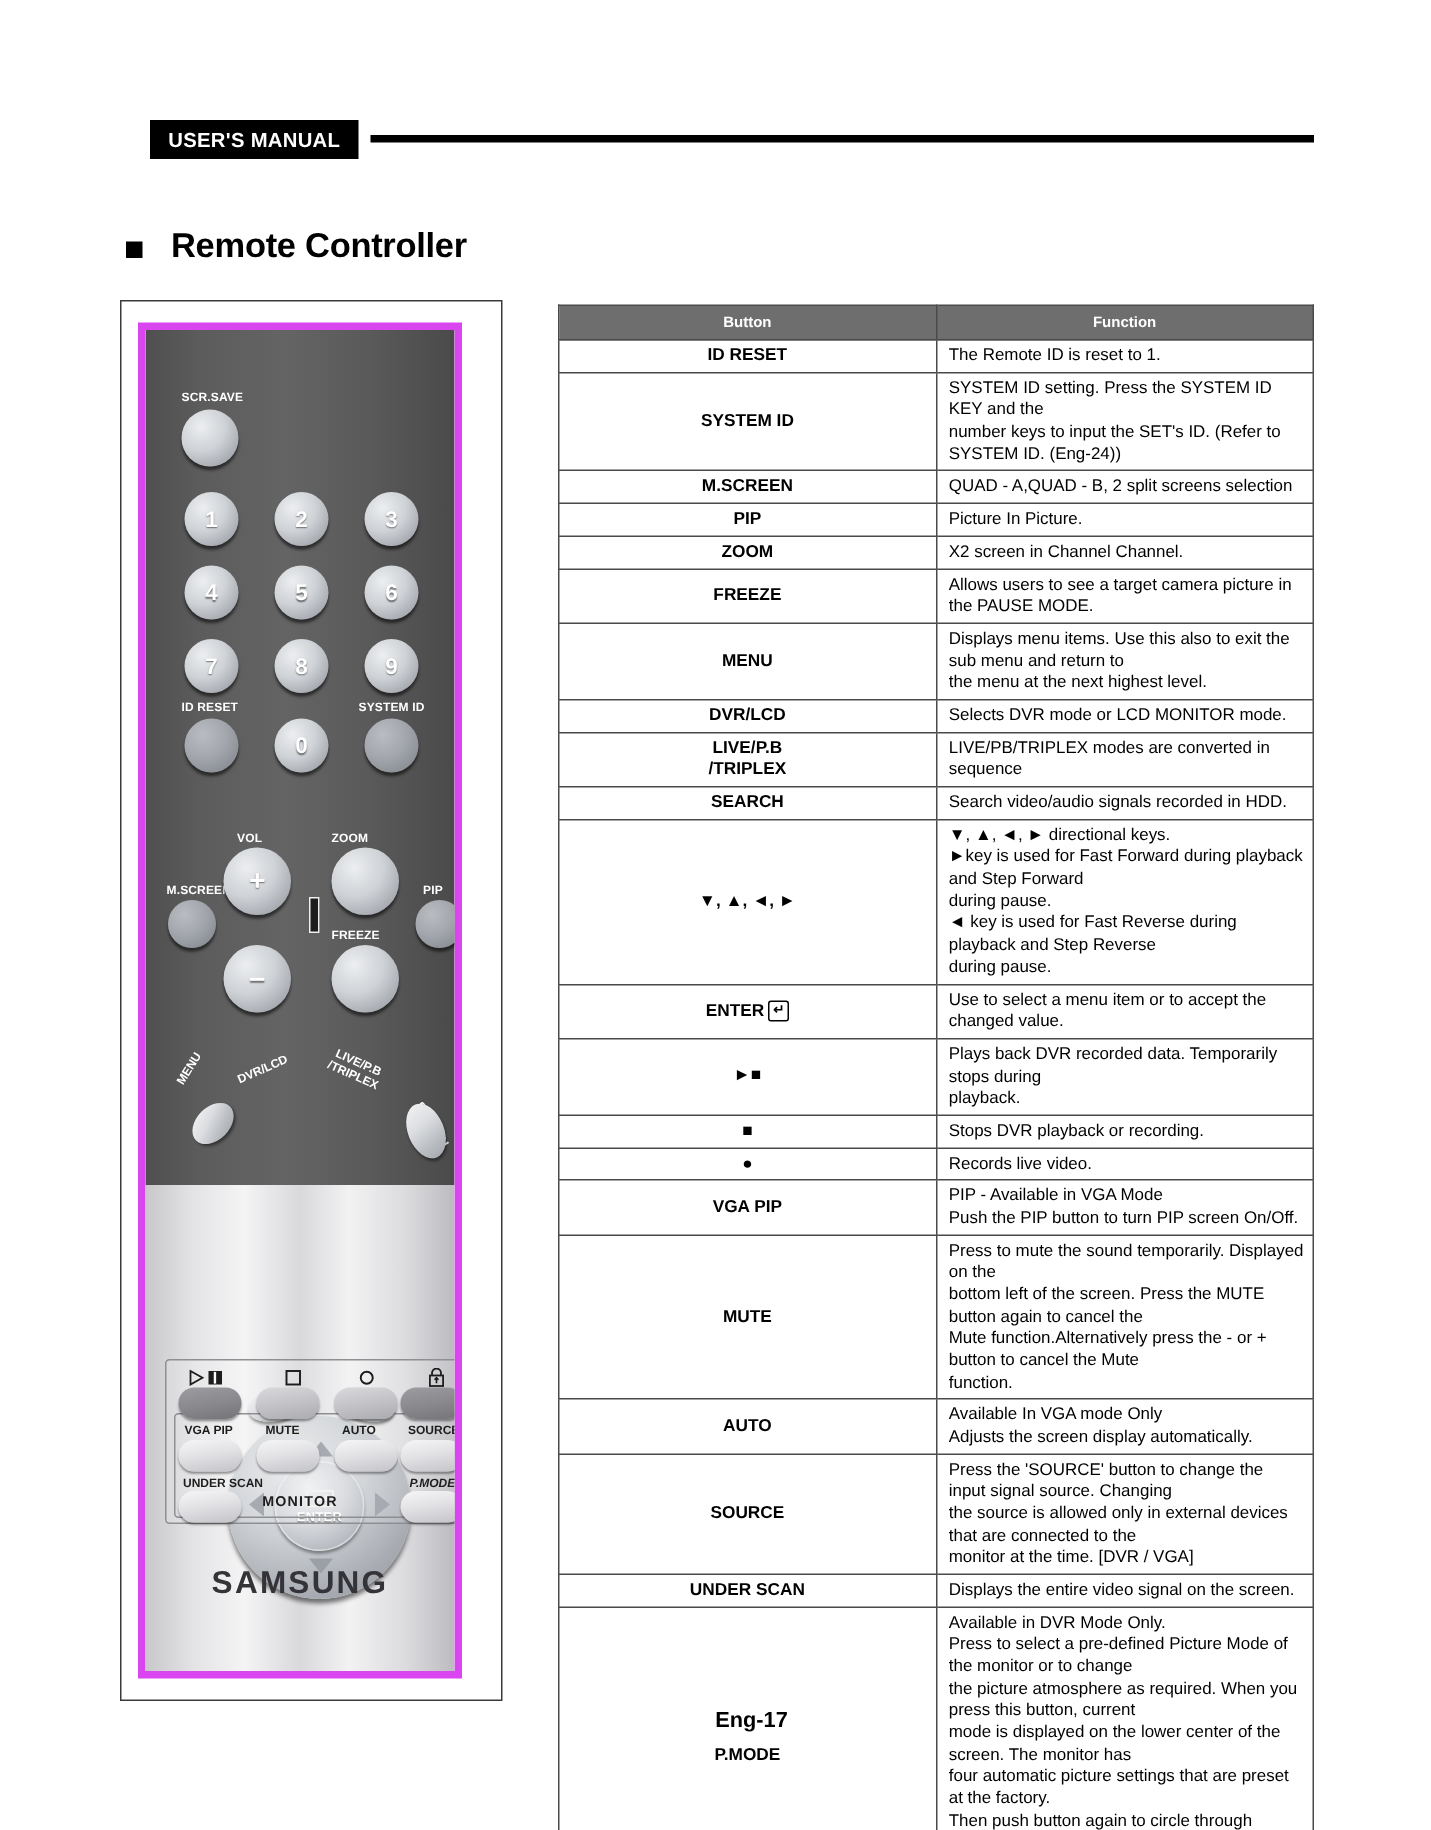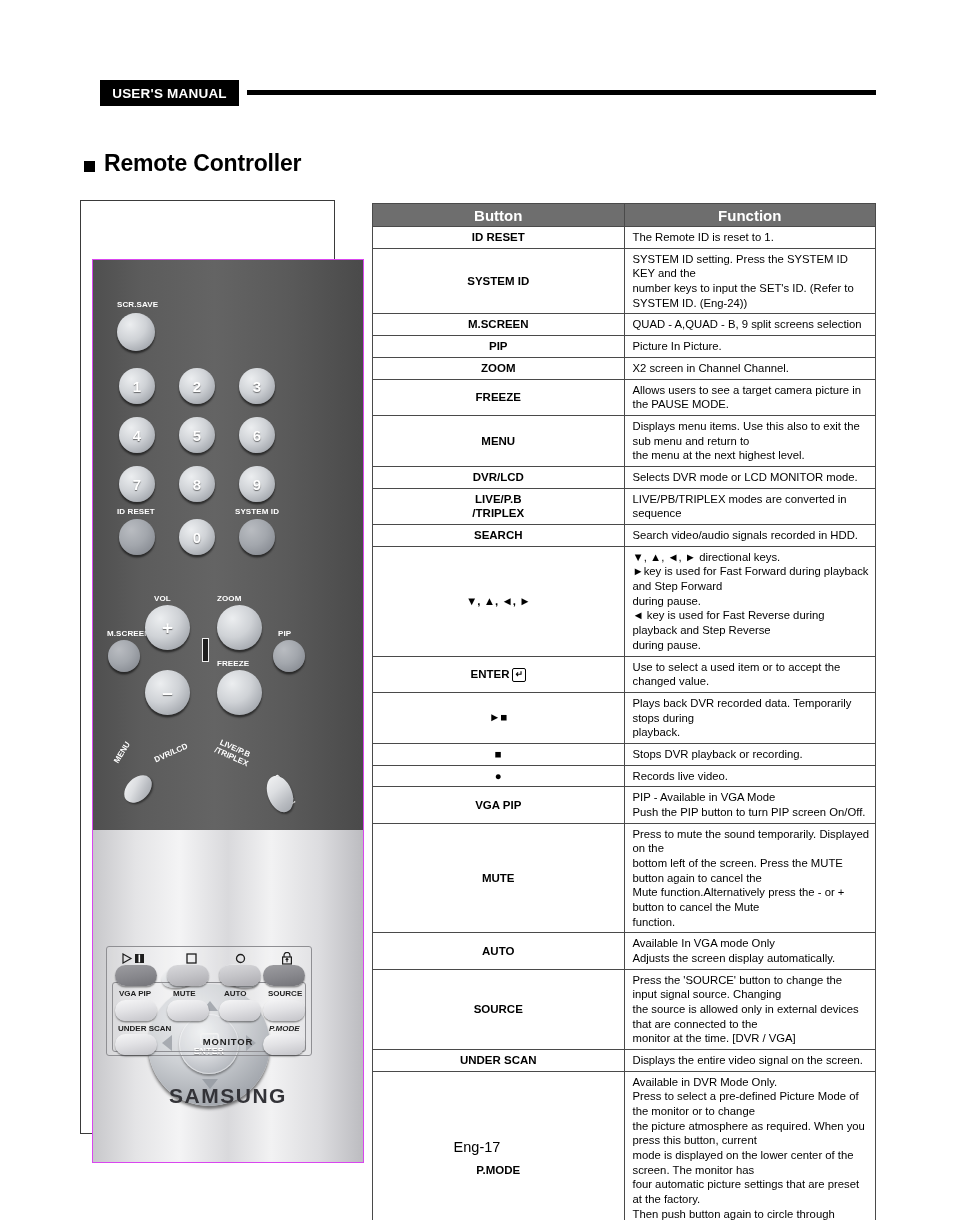--- a/index.html
+++ b/index.html
@@ -48,21 +48,21 @@
     background: #000;
   }
 
   
   #section-title {
     position: absolute;
     left: 84px;
     top: 150px;
     display: flex;
     align-items: center;
-    gap: 9px;
+    gap: 19px;
   }
   #section-title .bullet {
     width: 11px;
     height: 11px;
     background: #000;
     display: block;
     margin-top: 5px;
   }
   #section-title .ttl {
     font-size: 23px;
@@ -78,26 +78,25 @@
     width: 255px;
     height: 934px;
     border: 1.5px solid #3a3a3a;
     background: #fff;
     box-sizing: border-box;
   }
   #remote-body {
     position: absolute;
     left: 11px;
     top: 14px;
-    width: 272px;
+    width: 216px;
     height: 904px;
-    border: 1px solid #d946ef;
+    border: 5px solid #d946ef;
     box-sizing: border-box;
     overflow: hidden;
-    margin-top: 44px;
   }
   
   #remote-top {
     position: absolute;
     left: 0; top: 0;
     width: 100%;
     height: 570px;
     background: linear-gradient(90deg,#4f4f4f 0%,#5c5c5c 18%,#646464 45%,#5a5a5a 72%,#4a4a4a 100%);
   }
   
@@ -256,21 +255,21 @@
     table-layout: fixed;
   }
   #func-table th, #func-table td {
     border: 1px solid #4a4a4a;
     vertical-align: middle;
     box-sizing: border-box;
   }
   #func-table thead th {
     background: #6e6e6e;
     color: #fff;
-    font-size: 15px;
+    font-size: 10px;
     font-weight: bold;
     height: 23px;
     padding: 2px 0;
     text-align: center;
   }
   #func-table td.btn-cell {
     width: 118px;
     text-align: center;
     font-size: 11.5px;
     font-weight: bold;
@@ -296,21 +295,22 @@
     vertical-align: 1px;
   }
 
   #page-footer {
     position: absolute;
     left: 372px;
     top: 1139px;
     width: 210px;
     text-align: center;
     font-size: 14.5px;
-    font-weight: normal;
+    font-weight: bold;
+    padding-left: 24px;
   }
 </style>
 </head>
 <body>
 
 <div id="header-banner">
   <div id="header-tag">USER'S MANUAL</div>
   <div id="header-rule"></div>
 </div>
 
@@ -443,21 +443,21 @@
         <td class="btn-cell">ID RESET</td>
         <td class="fn-cell">The Remote ID is reset to 1.</td>
       </tr>
       <tr>
         <td class="btn-cell">SYSTEM ID</td>
         <td class="fn-cell">SYSTEM ID setting. Press the SYSTEM ID KEY and the
 number keys to input the SET's ID. (Refer to SYSTEM ID. (Eng-24))</td>
       </tr>
       <tr>
         <td class="btn-cell">M.SCREEN</td>
-        <td class="fn-cell">QUAD - A,QUAD - B, 9 split screens selection</td>
+        <td class="fn-cell">QUAD - A,QUAD - B, 2 split screens selection</td>
       </tr>
       <tr>
         <td class="btn-cell">PIP</td>
         <td class="fn-cell">Picture In Picture.</td>
       </tr>
       <tr>
         <td class="btn-cell">ZOOM</td>
         <td class="fn-cell">X2 screen in Channel Channel.</td>
       </tr>
       <tr>
@@ -485,21 +485,21 @@
       <tr>
         <td class="btn-cell">▼, ▲, ◄, ►</td>
         <td class="fn-cell">▼, ▲, ◄, ► directional keys.
 ►key is used for Fast Forward during playback and Step Forward
 during pause.
 ◄ key is used for Fast Reverse during playback and Step Reverse
 during pause.</td>
       </tr>
       <tr>
         <td class="btn-cell">ENTER<span class="enter-box">↵</span></td>
-        <td class="fn-cell">Use to select a used item or to accept the changed value.</td>
+        <td class="fn-cell">Use to select a menu item or to accept the changed value.</td>
       </tr>
       <tr>
         <td class="btn-cell">►■</td>
         <td class="fn-cell">Plays back DVR recorded data. Temporarily stops during
 playback.</td>
       </tr>
       <tr>
         <td class="btn-cell">■</td>
         <td class="fn-cell">Stops DVR playback or recording.</td>
       </tr>

